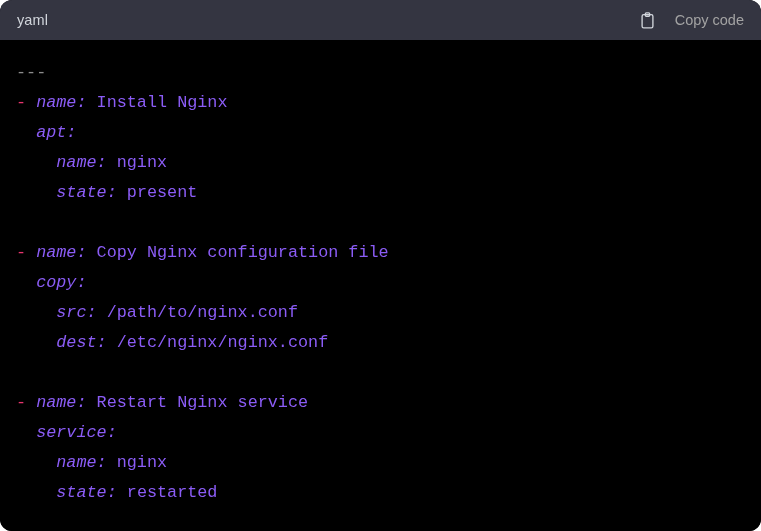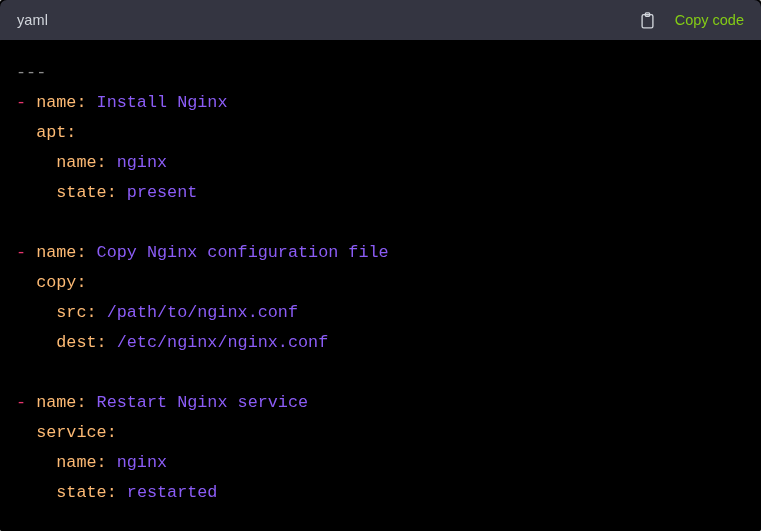--- a/index.html
+++ b/index.html
@@ -14,21 +14,21 @@
     overflow: hidden;
     font-family: "Liberation Sans", sans-serif;
   }
 
   .code-block {
     position: relative;
     width: 761px;
     height: 531px;
     box-sizing: border-box;
     background: #000000;
-    border-radius: 2px;
+    border-radius: 12px;
     overflow: hidden;
   }
 
   
   .cb-header {
     height: 40px;
     background: #343541;
     display: flex;
     align-items: center;
     justify-content: space-between;
@@ -42,21 +42,21 @@
     color: #d1d5db;
     font-size: 14.5px;
     line-height: 1;
     font-family: "Liberation Sans", sans-serif;
     letter-spacing: 0.1px;
   }
   .cb-copy {
     display: flex;
     align-items: center;
     gap: 20px;
-    color: #84cc16;
+    color: #a3a3a3;
     font-size: 14.5px;
     line-height: 1;
     background: transparent;
     border: 0;
     padding: 2px 1px;
     margin: 0;
     cursor: pointer;
     font-family: "Liberation Sans", sans-serif;
   }
   .clipboard-icon {
@@ -88,21 +88,21 @@
   pre.cb-pre code {
     font-family: inherit;
     font-size: inherit;
     background: transparent;
     display: block;
   }
   .ln { display: block; height: 30px; }
 
   
   .t-meta  { color: #8b8b8b; }
-  .t-key   { color: #fdba74; }
+  .t-key   { color: #8b5cf6; font-style: italic; }
   .t-punct { color: #e8336d; }
   .t-val   { color: #8b5cf6; }
   .t-plain { color: #c8c8c8; }
 </style>
 </head>
 <body>
 
 <div class="code-block">
 
   <div class="cb-header">

